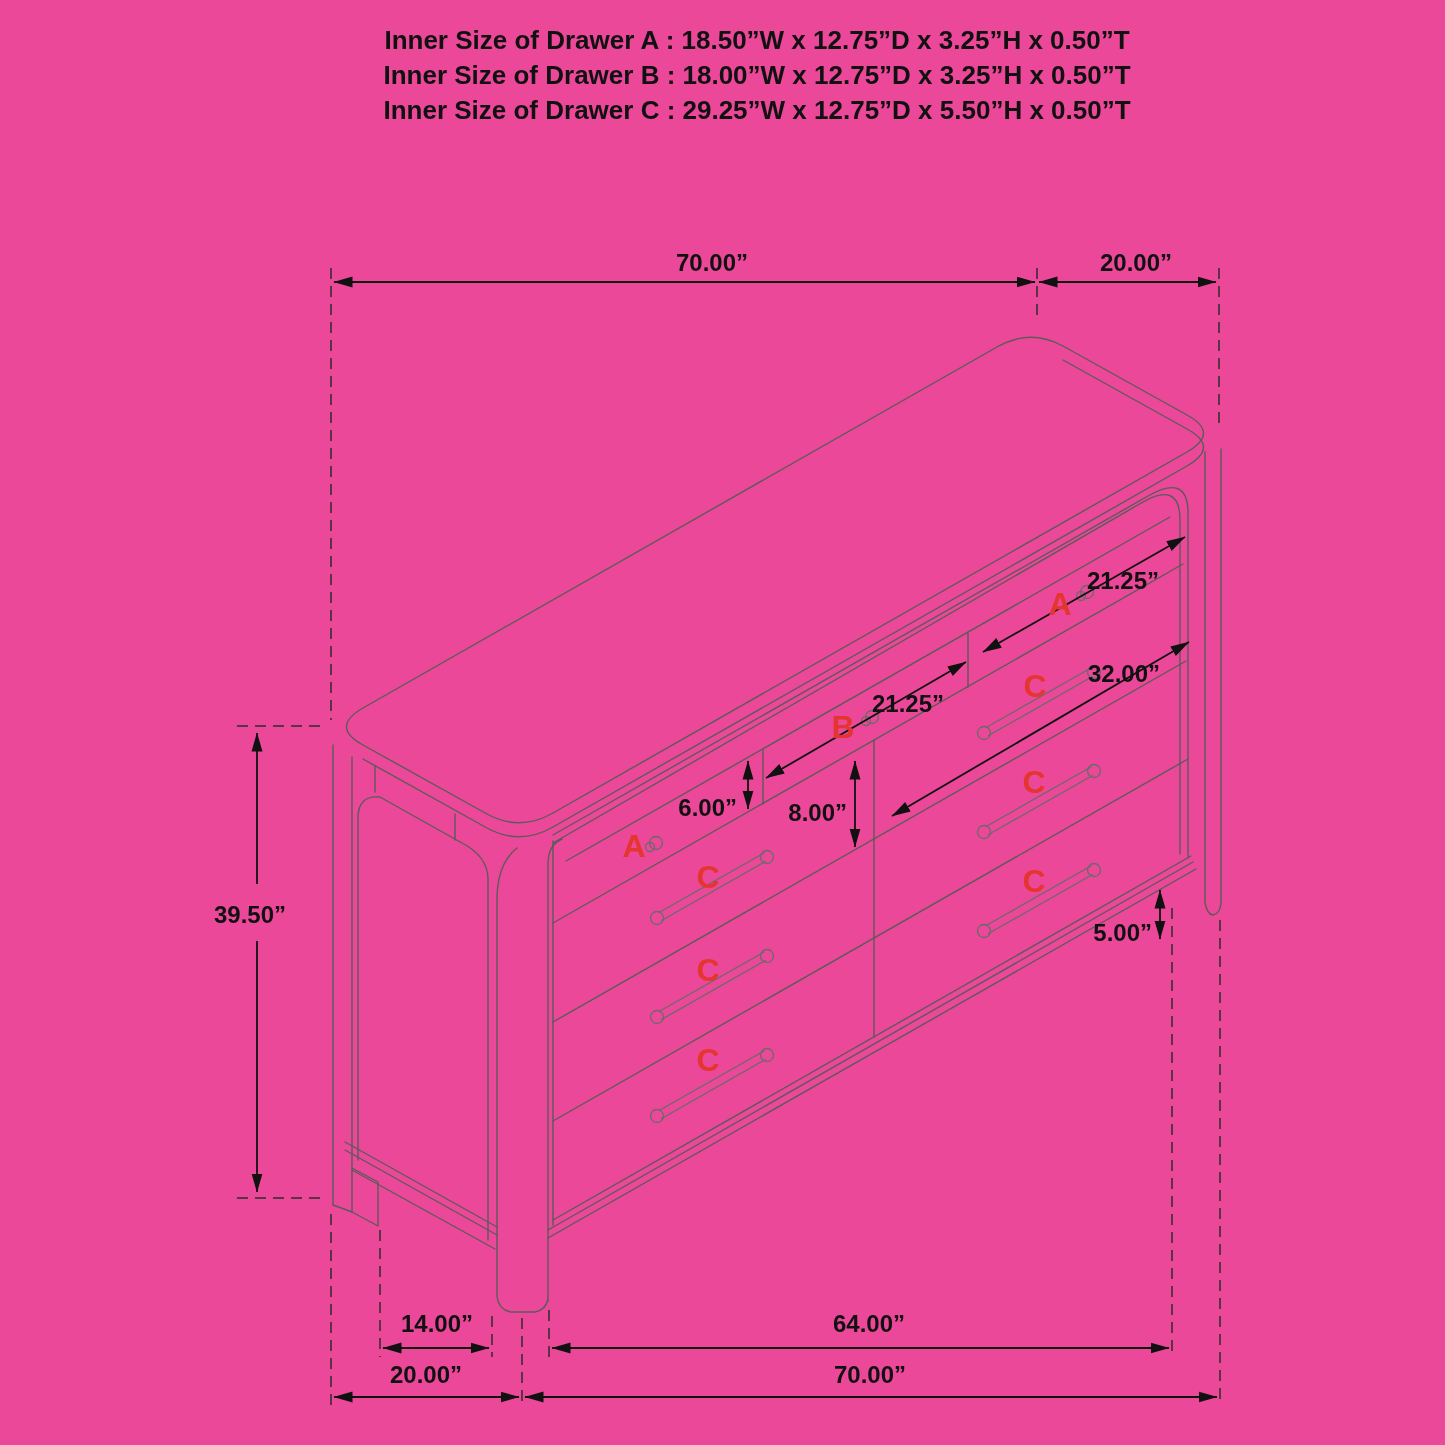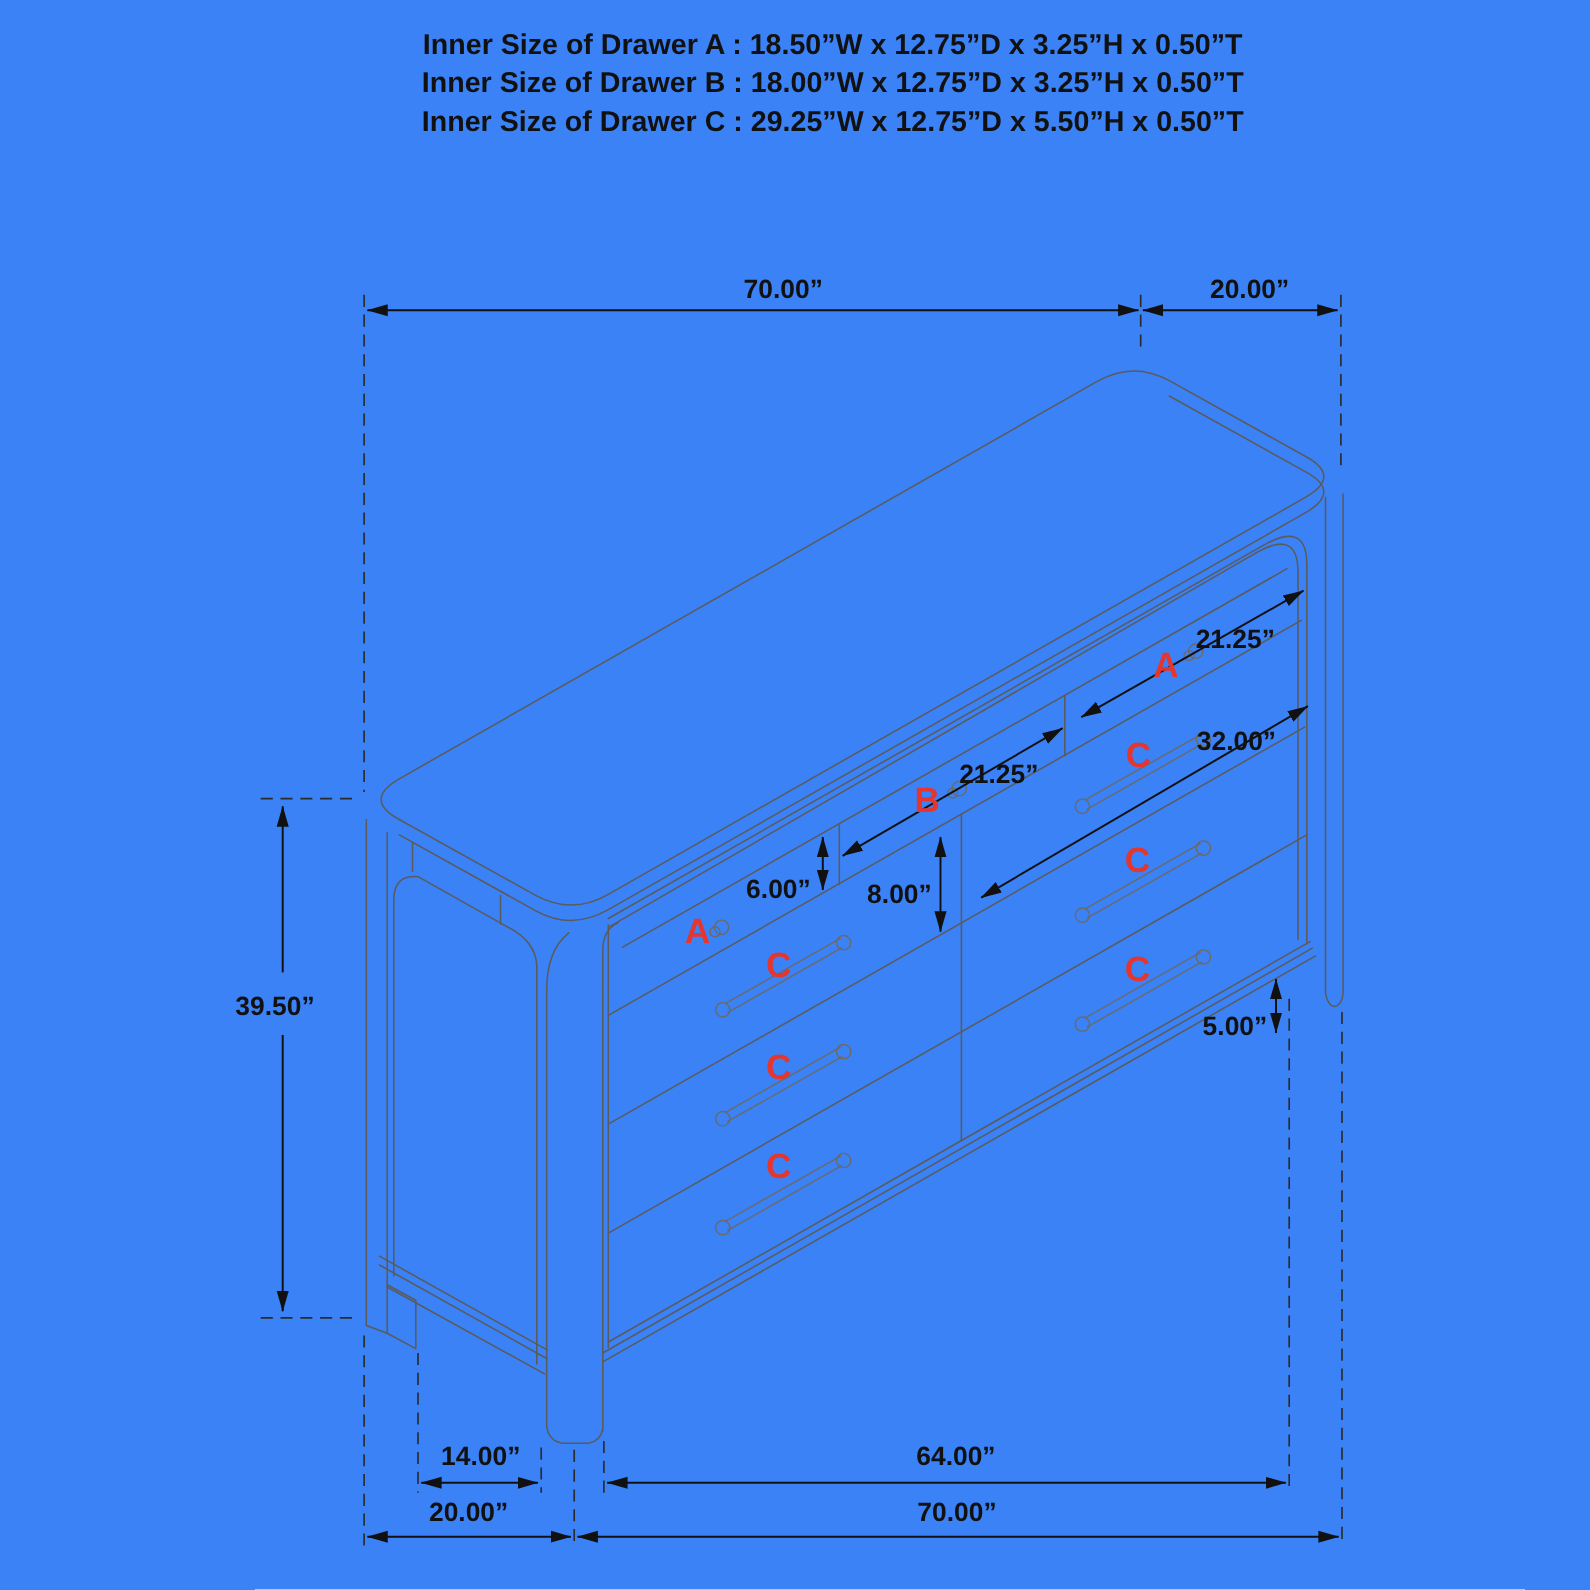--- a/index.html
+++ b/index.html
@@ -1,16 +1,16 @@
 <!DOCTYPE html>
 <html><head>
 <meta charset="utf-8">
 <style>
   html,body{margin:0;padding:0;background:#ffffff;}
-  .stage{width:1445px;height:1445px;position:relative;background:#3b82f6;font-family:"Liberation Sans",sans-serif;text-align:center;}
+  .stage{width:1445px;height:1445px;position:relative;background:#ec4899;font-family:"Liberation Sans",sans-serif;text-align:center;}
   svg text{font-family:"Liberation Sans",sans-serif;font-weight:bold;}
   .title-line{font-size:26px;fill:#111;}
   .dim{font-size:24px;fill:#111;}
   .redlab{font-size:32px;fill:#e5352f;}
   .cab{stroke:#5b5b5b;stroke-width:1.4;fill:none;stroke-linecap:round;stroke-linejoin:round;}
   .cab2{stroke:#6a6a6a;stroke-width:1.3;fill:none;stroke-linecap:round;stroke-linejoin:round;}
   .dimln{stroke:#111;stroke-width:1.8;fill:none;}
   .ext{stroke:#2b2b2b;stroke-width:1.5;stroke-dasharray:11 7;fill:none;}
 </style>
 </head>

